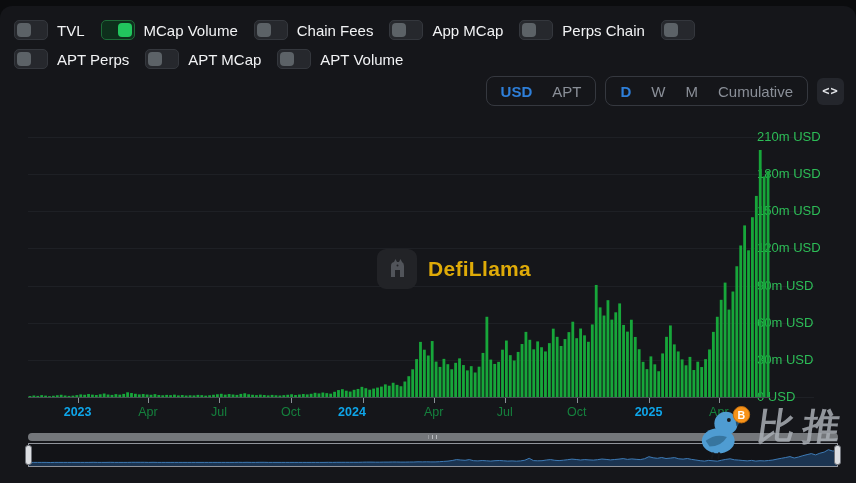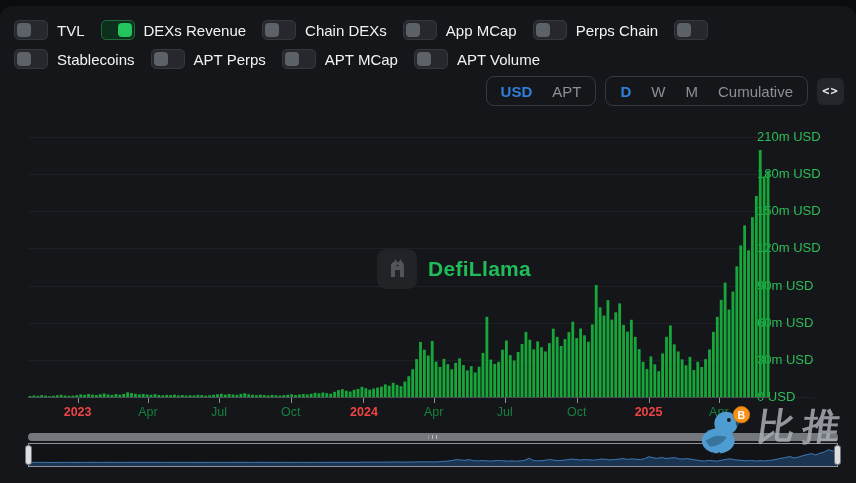--- a/index.html
+++ b/index.html
@@ -30,26 +30,26 @@
              font-family:"DejaVu Sans Mono",monospace;}
 
   
   .chart{position:absolute;inset:0;}
   .gridline{position:absolute;left:28px;width:786px;height:1px;background:#1e2025;}
   .ylab{position:absolute;left:757px;font-size:13px;color:#2dbd57;line-height:14px;z-index:1;white-space:nowrap;}
   #barsSvg{position:absolute;left:28px;top:131px;width:742px;height:260px;z-index:2;}
   .axis-line{position:absolute;left:28px;top:391px;width:742px;height:1px;background:#4a4e55;z-index:3;}
   .xtick{position:absolute;width:1px;height:5px;top:392px;background:#8b9097;z-index:3;}
   .xlab{position:absolute;top:399px;transform:translateX(-50%);font-size:12.5px;color:#15803d;z-index:3;white-space:nowrap;}
-  .xlab.bold{color:#ef4444;font-weight:700;}
+  .xlab.bold{color:#0ea5e9;font-weight:700;}
 
   
   .watermark{position:absolute;left:377px;top:243px;display:flex;align-items:center;gap:11px;z-index:1;opacity:0.95;}
   .wm-logo{width:40px;height:40px;border-radius:9px;background:#232428;display:flex;align-items:center;justify-content:center;}
-  .wm-text{font-size:21px;font-weight:700;color:#22c55e;letter-spacing:0.3px;}
+  .wm-text{font-size:21px;font-weight:700;color:#eab308;letter-spacing:0.3px;}
 
   
   .scrollbar{position:absolute;left:28px;top:427px;width:810px;height:8px;background:#74777b;border-radius:4px;z-index:4;cursor:pointer;}
   .scrollbar .grip{position:absolute;left:50%;top:2px;transform:translateX(-50%);width:9px;height:4px;
      background:repeating-linear-gradient(90deg,#b9bcc0 0 1px,transparent 1px 4px);}
   .brush{position:absolute;left:28px;top:437px;width:810px;height:24px;border:1px solid #90939a;
          box-sizing:border-box;z-index:4;cursor:col-resize;background:rgba(10,12,16,0.25);}
   #brushSvg{position:absolute;inset:0;width:100%;height:100%;}
   .handle{position:absolute;top:1px;width:7px;height:20px;background:#dcdee2;border:1px solid #70737a;
           border-radius:3px;box-sizing:border-box;z-index:5;cursor:ew-resize;}
@@ -72,53 +72,47 @@
         <div class="toggle-item">
           <div class="switch">
             <div class="knob"></div>
           </div>
           <span class="lbl">TVL</span>
         </div>
         <div class="toggle-item">
           <div class="switch on">
             <div class="knob"></div>
           </div>
-          <span class="lbl">DEXs Revenue</span>
-        </div>
-        <div class="toggle-item">
-          <div class="switch">
-            <div class="knob"></div>
-          </div>
-          <span class="lbl">Chain DEXs</span>
+          <span class="lbl">MCap Volume</span>
+        </div>
+        <div class="toggle-item">
+          <div class="switch">
+            <div class="knob"></div>
+          </div>
+          <span class="lbl">Chain Fees</span>
         </div>
         <div class="toggle-item">
           <div class="switch">
             <div class="knob"></div>
           </div>
           <span class="lbl">App MCap</span>
         </div>
         <div class="toggle-item">
           <div class="switch">
             <div class="knob"></div>
           </div>
           <span class="lbl">Perps Chain</span>
         </div>
         <div class="toggle-item">
           <div class="switch">
             <div class="knob"></div>
           </div>
         </div>
       </div>
     <div class="toggle-row" id="toggleRow2">
-        <div class="toggle-item">
-          <div class="switch">
-            <div class="knob"></div>
-          </div>
-          <span class="lbl">Stablecoins</span>
-        </div>
         <div class="toggle-item">
           <div class="switch">
             <div class="knob"></div>
           </div>
           <span class="lbl">APT Perps</span>
         </div>
         <div class="toggle-item">
           <div class="switch">
             <div class="knob"></div>
           </div>
@@ -374,21 +368,21 @@
       <div id="xaxis">
           <div class="xtick" style="left: 77.5968px;"></div>
           <span class="xlab bold" style="left: 77.5968px;">2023</span>
           <div class="xtick" style="left: 147.892px;"></div>
           <span class="xlab" style="left: 147.892px;">Apr</span>
           <div class="xtick" style="left: 218.967px;"></div>
           <span class="xlab" style="left: 218.967px;">Jul</span>
           <div class="xtick" style="left: 290.824px;"></div>
           <span class="xlab" style="left: 290.824px;">Oct</span>
           <div class="xtick" style="left: 362.681px;"></div>
-          <span class="xlab bold" style="left: 364px;">2024</span>
+          <span class="xlab bold" style="left: 352px;">2024</span>
           <div class="xtick" style="left: 433.757px;"></div>
           <span class="xlab" style="left: 433.757px;">Apr</span>
           <div class="xtick" style="left: 504.833px;"></div>
           <span class="xlab" style="left: 504.833px;">Jul</span>
           <div class="xtick" style="left: 576.689px;"></div>
           <span class="xlab" style="left: 576.689px;">Oct</span>
           <div class="xtick" style="left: 648.546px;"></div>
           <span class="xlab bold" style="left: 648.546px;">2025</span>
           <div class="xtick" style="left: 718.841px;"></div>
           <span class="xlab" style="left: 718.841px;">Apr</span>

